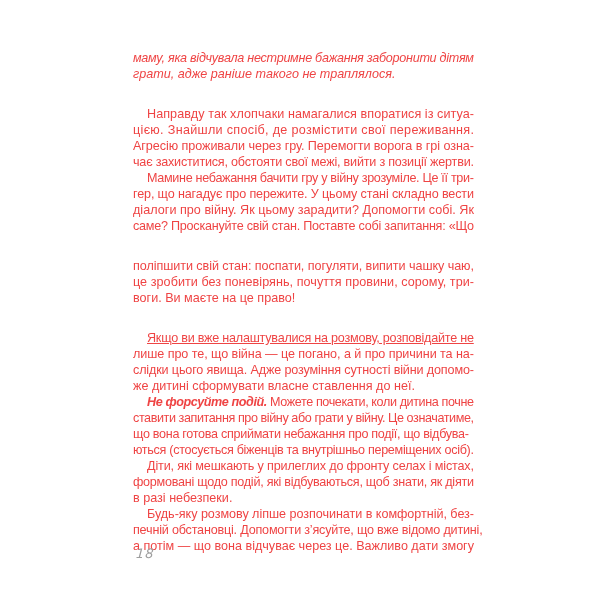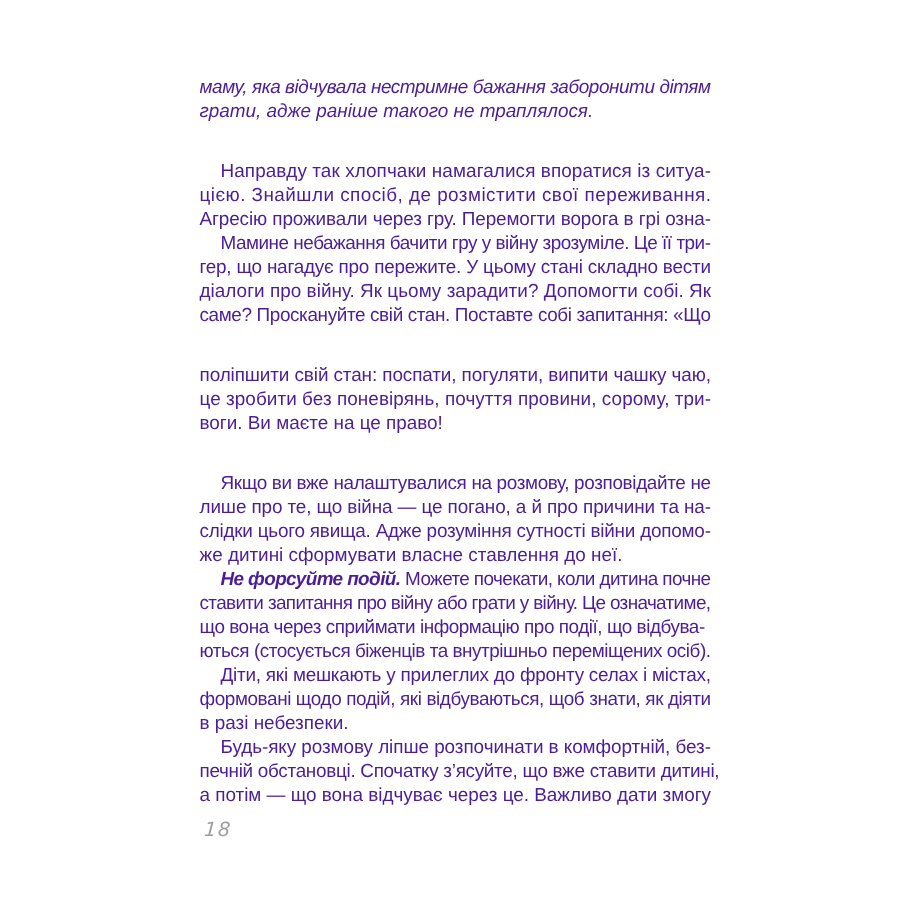--- a/index.html
+++ b/index.html
@@ -15,21 +15,21 @@
     overflow: hidden;
   }
   .text-block {
     position: absolute;
     left: 133px;
     top: 50px;
     width: 341px;
     font-family: "Liberation Sans", sans-serif;
     font-size: 12.6px;
     line-height: 16px;
-    color: #4c1d95;
+    color: #ef4444;
     -webkit-font-smoothing: antialiased;
   }
   .paragraph { margin: 0; }
   .paragraph.spaced { margin-top: 24px; }
   .paragraph.italic { font-style: italic; }
   .line {
     white-space: nowrap;
     height: 16px;
     overflow: visible;
   }
@@ -54,47 +54,48 @@
 <div class="book-page">
   <div class="text-block" id="text-block">
       <div class="paragraph italic">
         <div class="line" style="letter-spacing: -0.269px; word-spacing: 0px;"><span class="run">маму, яка відчувала нестримне бажання заборонити дітям</span></div>
         <div class="line lastline"><span class="run">грати, адже раніше такого не траплялося.</span></div>
       </div>
       <div class="paragraph spaced">
         <div class="line indent" style="letter-spacing: 0.064px; word-spacing: 0px;"><span class="run">Направду так хлопчаки намагалися впоратися із ситуа-</span></div>
         <div class="line" style="letter-spacing: 0.307px; word-spacing: 0px;"><span class="run">цією. Знайшли спосіб, де розмістити свої переживання.</span></div>
         <div class="line" style="letter-spacing: -0.064px; word-spacing: 0px;"><span class="run">Агресію проживали через гру. Перемогти ворога в грі озна-</span></div>
+        <div class="line lastline" style="letter-spacing: -0.209px; word-spacing: 0px;"><span class="run">чає захиститися, обстояти свої межі, вийти з позиції жертви.</span></div>
       </div>
       <div class="paragraph">
         <div class="line indent" style="letter-spacing: -0.315px; word-spacing: 0px;"><span class="run">Мамине небажання бачити гру у війну зрозуміле. Це її три-</span></div>
         <div class="line" style="letter-spacing: -0.14px; word-spacing: 0px;"><span class="run">гер, що нагадує про пережите. У цьому стані складно вести</span></div>
         <div class="line" style="letter-spacing: 0.024px; word-spacing: 0px;"><span class="run">діалоги про війну. Як цьому зарадити? Допомогти собі. Як</span></div>
         <div class="line" style="letter-spacing: -0.241px; word-spacing: 0px;"><span class="run">саме? Проскануйте свій стан. Поставте собі запитання: «Що</span></div>
         <div class="line" style="letter-spacing: -0.063px; word-spacing: 0px; margin-top: 24px;"><span class="run">поліпшити свій стан: поспати, погуляти, випити чашку чаю,</span></div>
         <div class="line" style="letter-spacing: 0.045px; word-spacing: 0px;"><span class="run">це зробити без поневірянь, почуття провини, сорому, три-</span></div>
         <div class="line lastline"><span class="run">воги. Ви маєте на це право!</span></div>
       </div>
       <div class="paragraph spaced">
-        <div class="line indent" style="letter-spacing: -0.228px; word-spacing: 0px;"><span class="run">Якщо ви вже налаштувалися на розмову, розповідайте не</span></div>
+        <div class="line indent" style="letter-spacing: -0.228px; word-spacing: 0px; text-decoration: underline;"><span class="run">Якщо ви вже налаштувалися на розмову, розповідайте не</span></div>
         <div class="line" style="letter-spacing: -0.072px; word-spacing: 0px;"><span class="run">лише про те, що війна — це погано, а й про причини та на-</span></div>
         <div class="line" style="letter-spacing: -0.145px; word-spacing: 0px;"><span class="run">слідки цього явища. Адже розуміння сутності війни допомо-</span></div>
         <div class="line lastline"><span class="run">же дитині сформувати власне ставлення до неї.</span></div>
       </div>
       <div class="paragraph">
         <div class="line indent" style="letter-spacing: -0.396px; word-spacing: 0px;"><span class="run run-bi">Не форсуйте подій.</span><span class="run"> Можете почекати, коли дитина почне</span></div>
         <div class="line" style="letter-spacing: -0.418px; word-spacing: 0px;"><span class="run">ставити запитання про війну або грати у війну. Це означатиме,</span></div>
-        <div class="line" style="letter-spacing: -0.301px; word-spacing: 0px;"><span class="run">що вона через сприймати інформацію про події, що відбува-</span></div>
+        <div class="line" style="letter-spacing: -0.301px; word-spacing: 0px;"><span class="run">що вона готова сприймати небажання про події, що відбува-</span></div>
         <div class="line lastline" style="letter-spacing: -0.308px; word-spacing: 0px;"><span class="run">ються (стосується біженців та внутрішньо переміщених осіб).</span></div>
       </div>
       <div class="paragraph">
         <div class="line indent" style="letter-spacing: -0.149px; word-spacing: 0px;"><span class="run">Діти, які мешкають у прилеглих до фронту селах і містах,</span></div>
         <div class="line" style="letter-spacing: -0.259px; word-spacing: 0px;"><span class="run">формовані щодо подій, які відбуваються, щоб знати, як діяти</span></div>
         <div class="line lastline"><span class="run">в разі небезпеки.</span></div>
       </div>
       <div class="paragraph">
-        <div class="line indent" style="letter-spacing: -0.039px; word-spacing: 0px;"><span class="run">Будь-яку розмову ліпше розпочинати в комфортній, без-</span></div>
-        <div class="line" style="letter-spacing: -0.196px; word-spacing: 0px;"><span class="run">печній обстановці. Спочатку з’ясуйте, що вже ставити дитині,</span></div>
+        <div class="line indent" style="letter-spacing: -0.039px; word-spacing: 0px; text-align: center;"><span class="run">Будь-яку розмову ліпше розпочинати в комфортній, без-</span></div>
+        <div class="line" style="letter-spacing: -0.196px; word-spacing: 0px;"><span class="run">печній обстановці. Допомогти з’ясуйте, що вже відомо дитині,</span></div>
         <div class="line lastline" style="letter-spacing: -0.007px; word-spacing: 0px;"><span class="run">а потім — що вона відчуває через це. Важливо дати змогу</span></div>
       </div>
     </div>
   <div class="folio">18</div>
 </div>
 
 </body></html>

